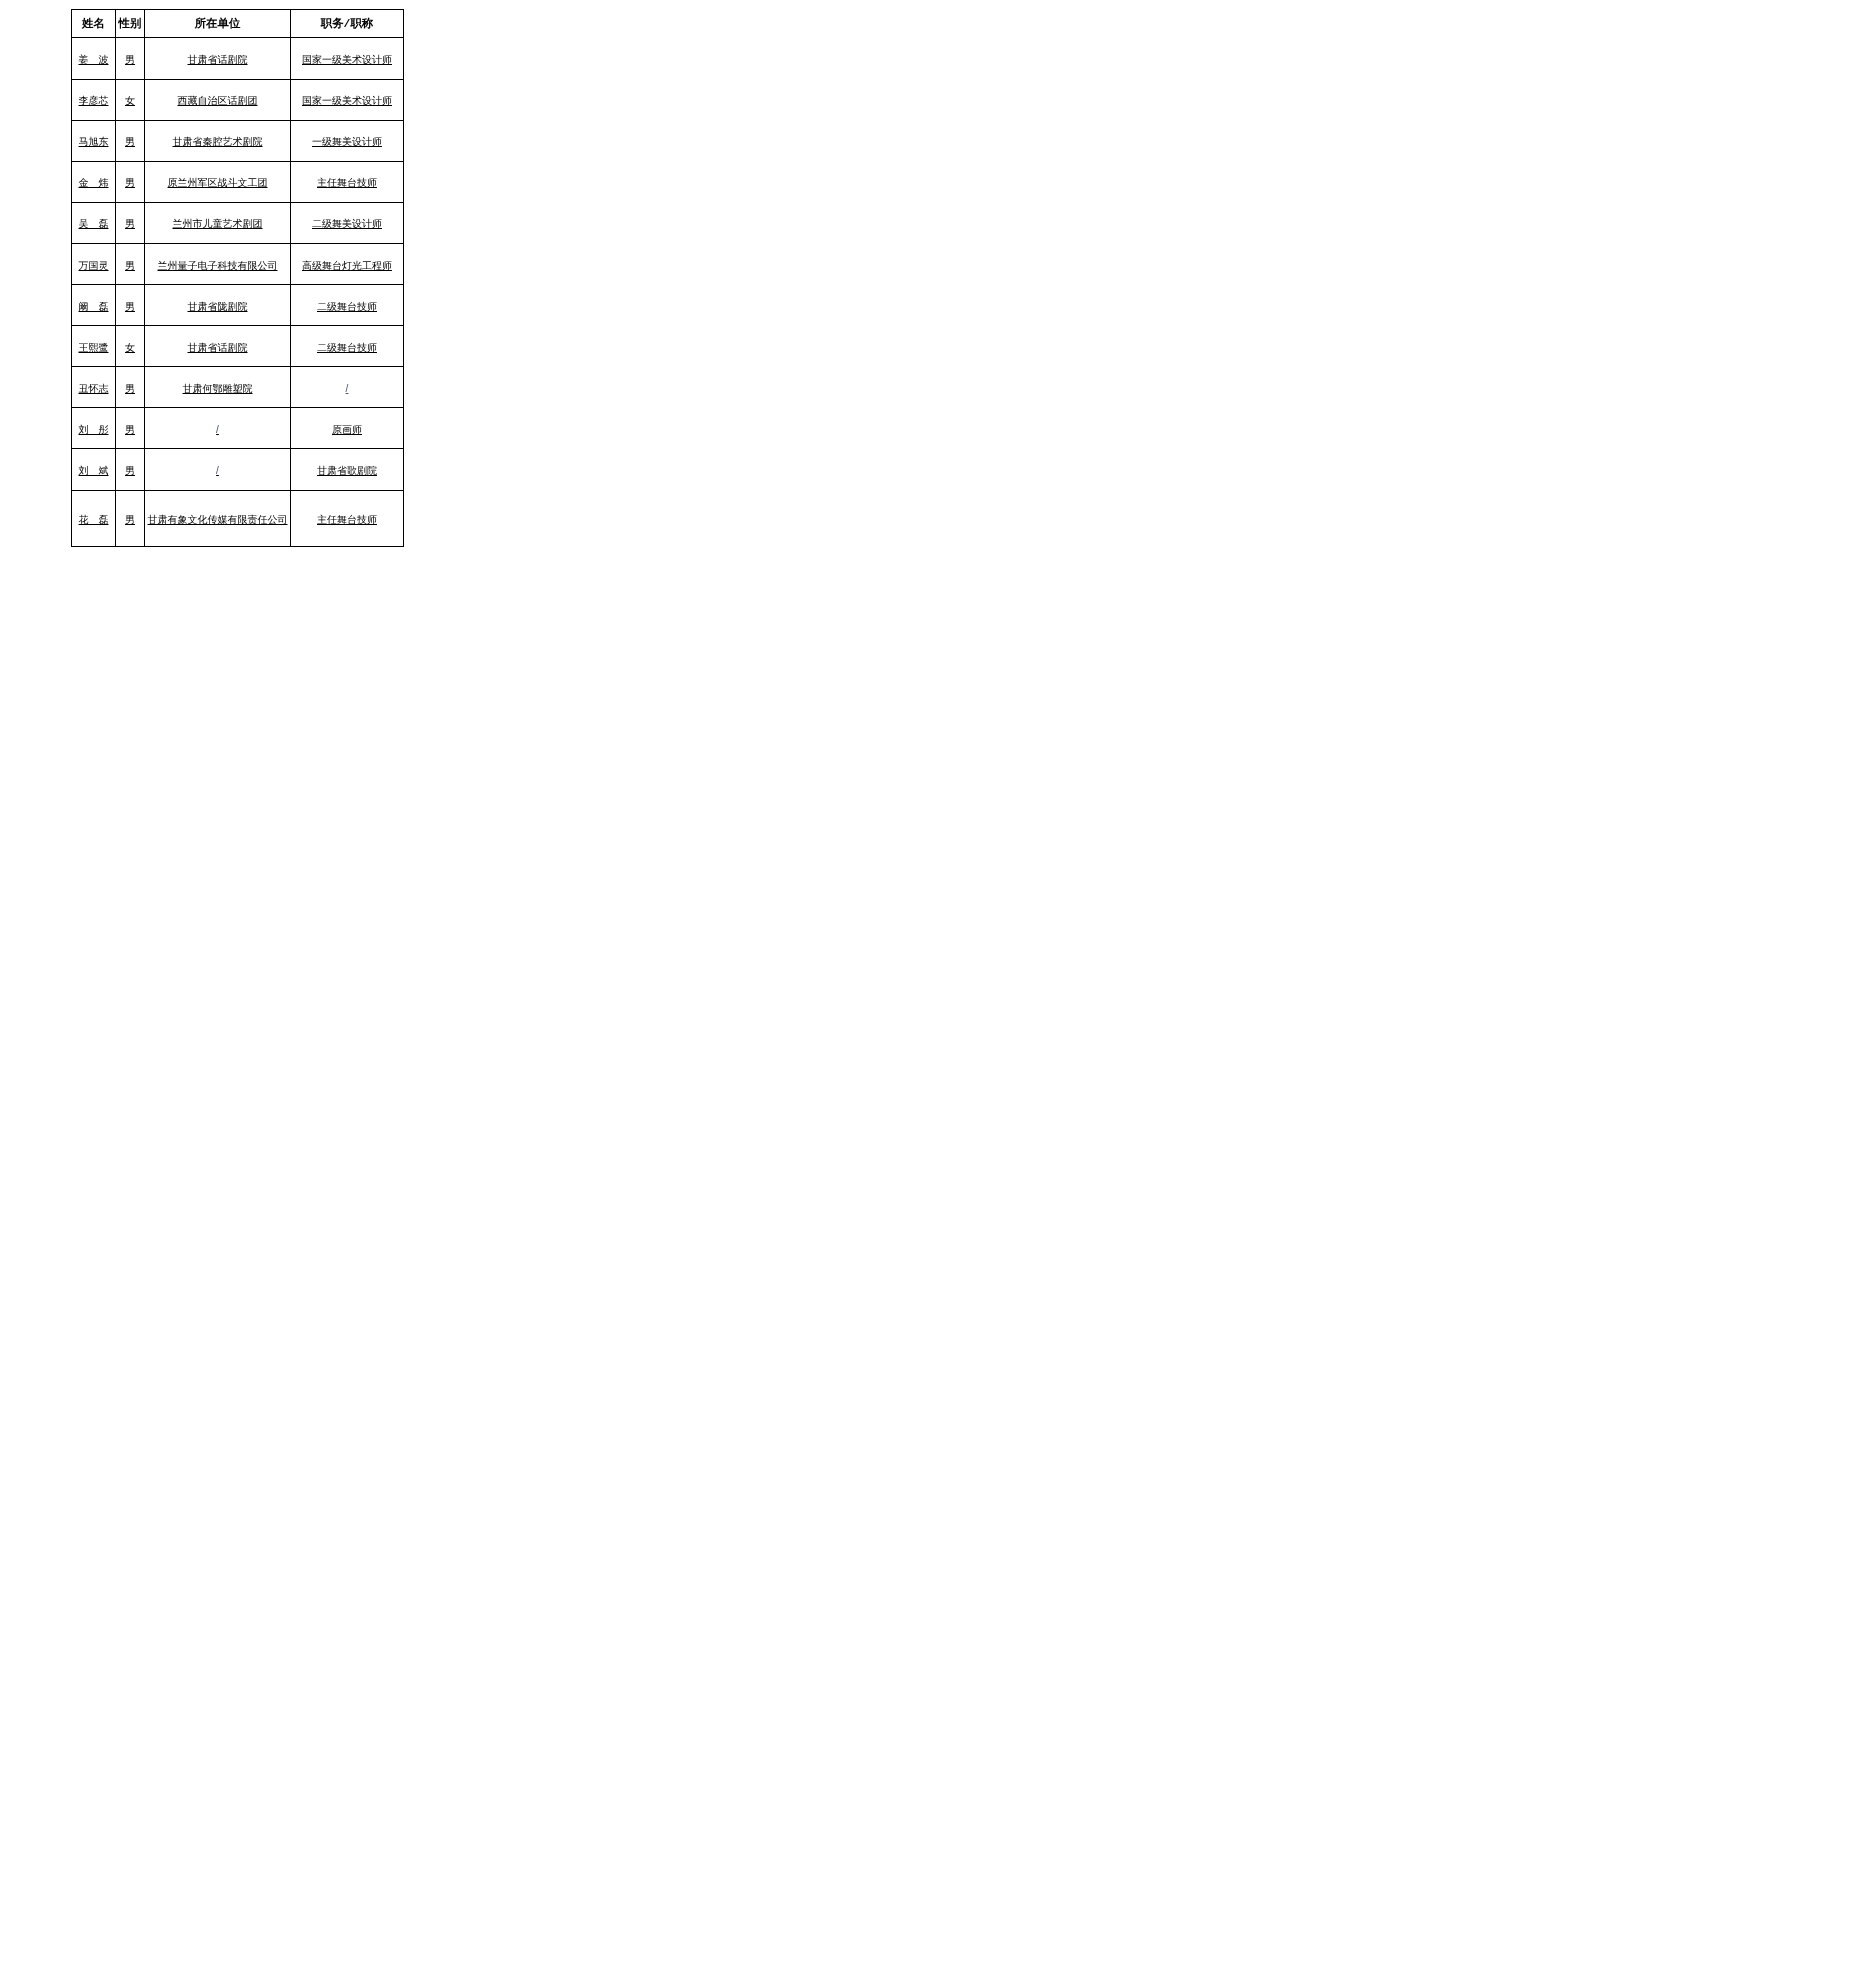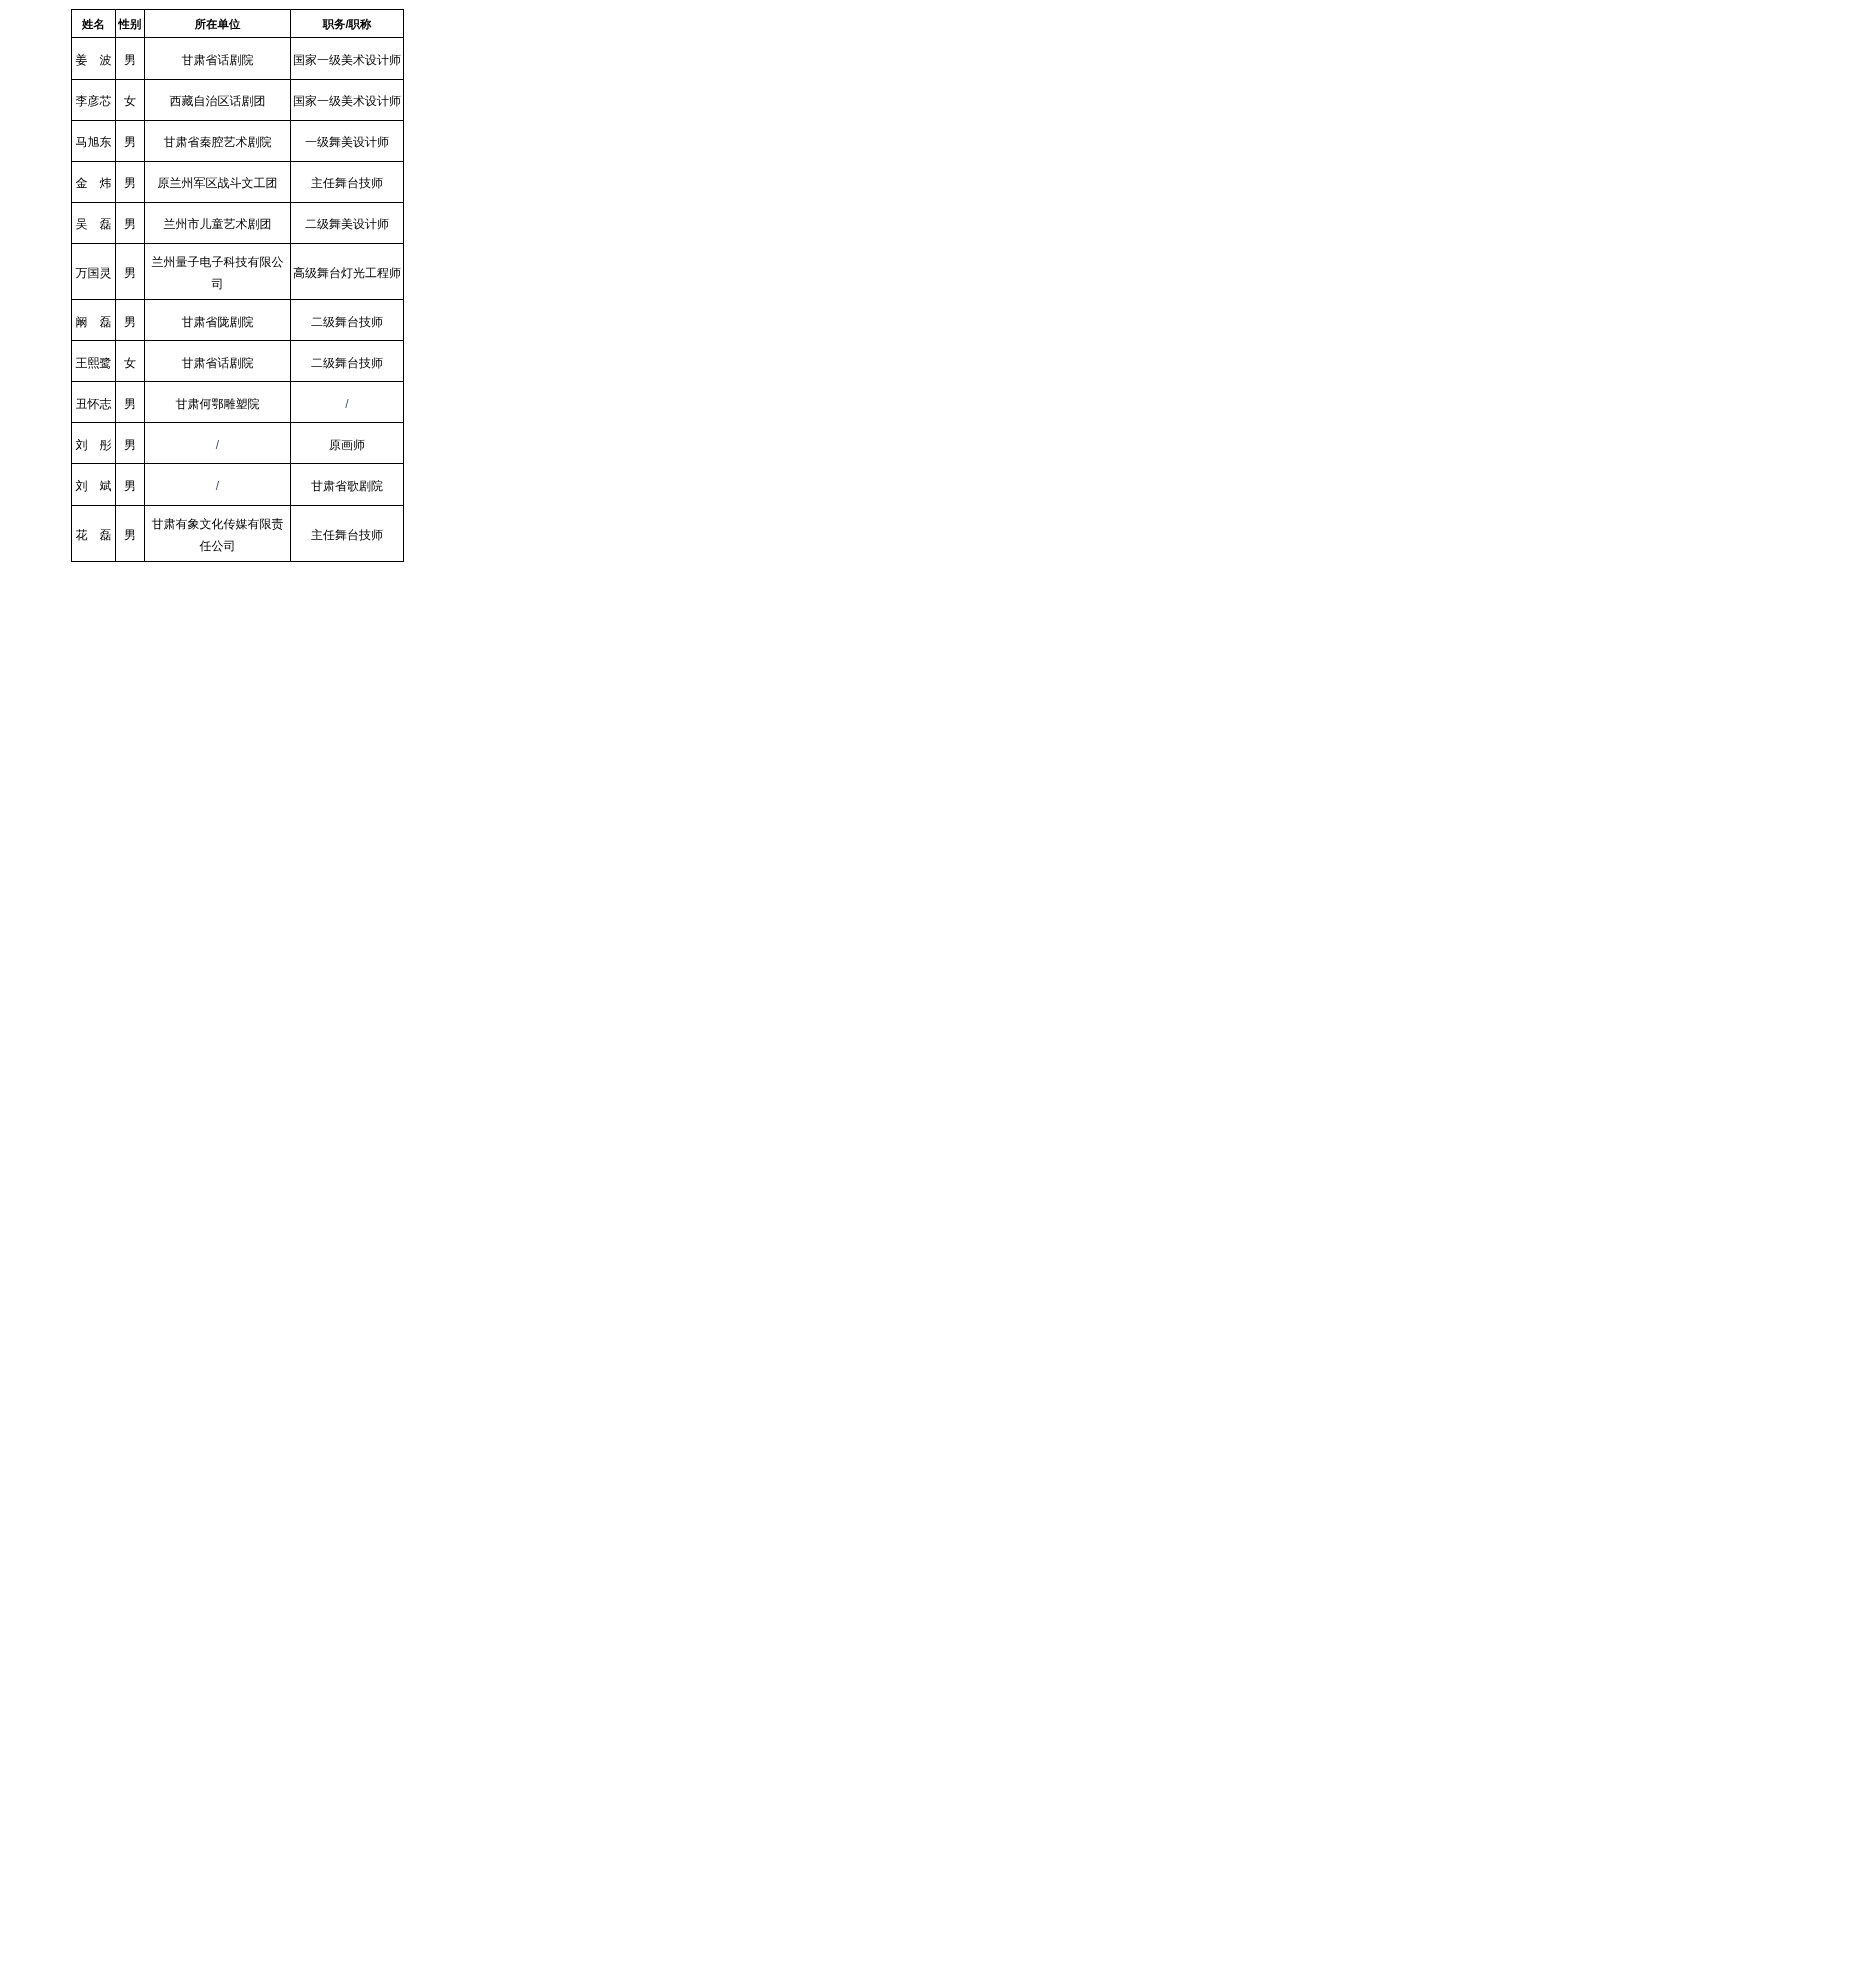--- a/index.html
+++ b/index.html
@@ -40,31 +40,32 @@
     border-right: 0.4px solid #000000;
     border-top: 0.8px solid #000000;
     border-bottom: 0.8px solid #000000;
     text-align: center;
     vertical-align: middle;
     overflow: hidden;
     padding: 0;
   }
   thead th {
     height: 25.5px;
-    font-family: Liberation Sans, sans-serif;
+    font-family: Liberation Mono, monospace;
     font-weight: bold;
     font-size: 11.4px;
     line-height: 13.4px;
     padding-top: 1.6px;
   }
   tbody td {
     height: 37px;
-    font-size: 12px;
+    font-size: 10px;
     line-height: 22px;
     padding-top: 3.1px;
+    text-decoration: underline;
   }
   tbody tr.tall td {
     height: 52px;
   }
   td.cell-unit div {
     margin: 4px auto;
     max-width: 141px;
   }
   .slash {
     font-family: "Liberation Sans", sans-serif;

